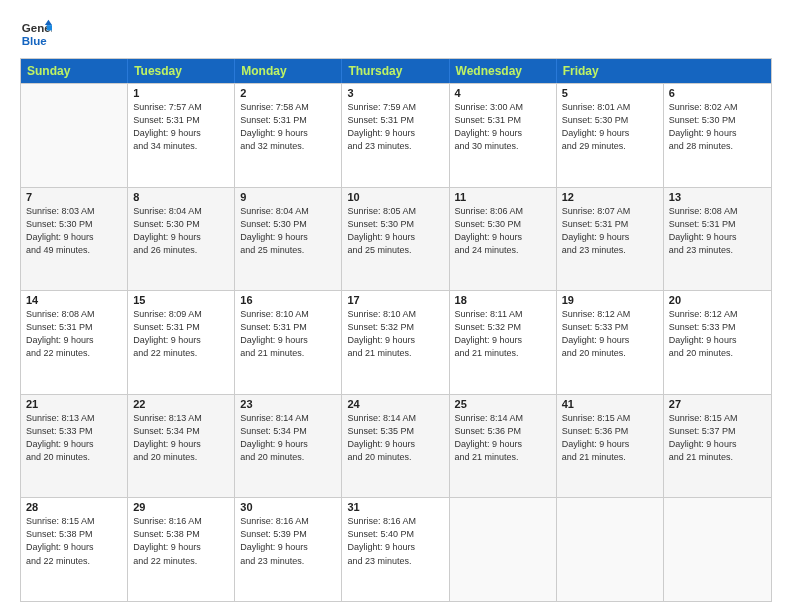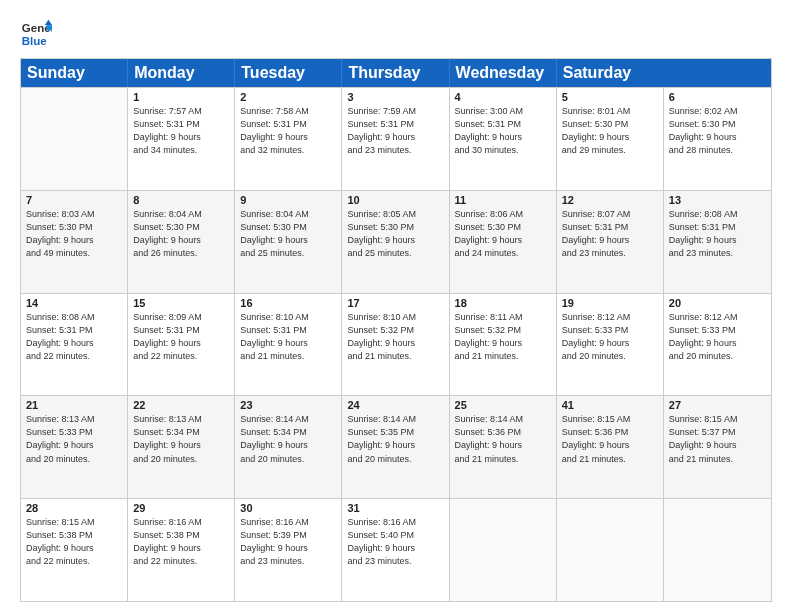--- a/index.html
+++ b/index.html
@@ -50,22 +50,22 @@
       display: flex;
       flex-direction: column;
       border: 1px solid #ccc;
     }
     .cal-header {
       display: grid;
       grid-template-columns: repeat(7, 1fr);
       background: #1565c0;
     }
     .cal-header-cell {
-      color: #ffffff;
-      font-size: 16px;
+      color: #bef264;
+      font-size: 12px;
       font-weight: bold;
       padding: 5px 6px;
       border-right: 1px solid #2979d8;
     }
     .cal-header-cell:last-child { border-right: none; }
     .cal-body {
       display: flex;
       flex-direction: column;
       flex: 1;
     }
@@ -114,25 +114,25 @@
     </div>
     <div class="title-block">
       <div class="month-title"></div>
       <div class="subtitle"></div>
     </div>
   </div>
 
   <div class="calendar">
     <div class="cal-header">
     <div class="cal-header-cell">Sunday</div>
+        <div class="cal-header-cell">Tuesday</div>
         <div class="cal-header-cell">Monday</div>
-        <div class="cal-header-cell">Tuesday</div>
         <div class="cal-header-cell">Thursday</div>
         <div class="cal-header-cell">Wednesday</div>
-        <div class="cal-header-cell">Saturday</div>
+        <div class="cal-header-cell">Friday</div>
       </div>
     <div class="cal-body">
     <div class="cal-row">
           <div class="cal-cell empty"></div>
           <div class="cal-cell">
             <div class="day-number">1</div>
             <div class="cell-line">Sunrise: 7:57 AM</div>
             <div class="cell-line">Sunset: 5:31 PM</div>
             <div class="cell-line">Daylight: 9 hours</div>
             <div class="cell-line">and 34 minutes.</div>

